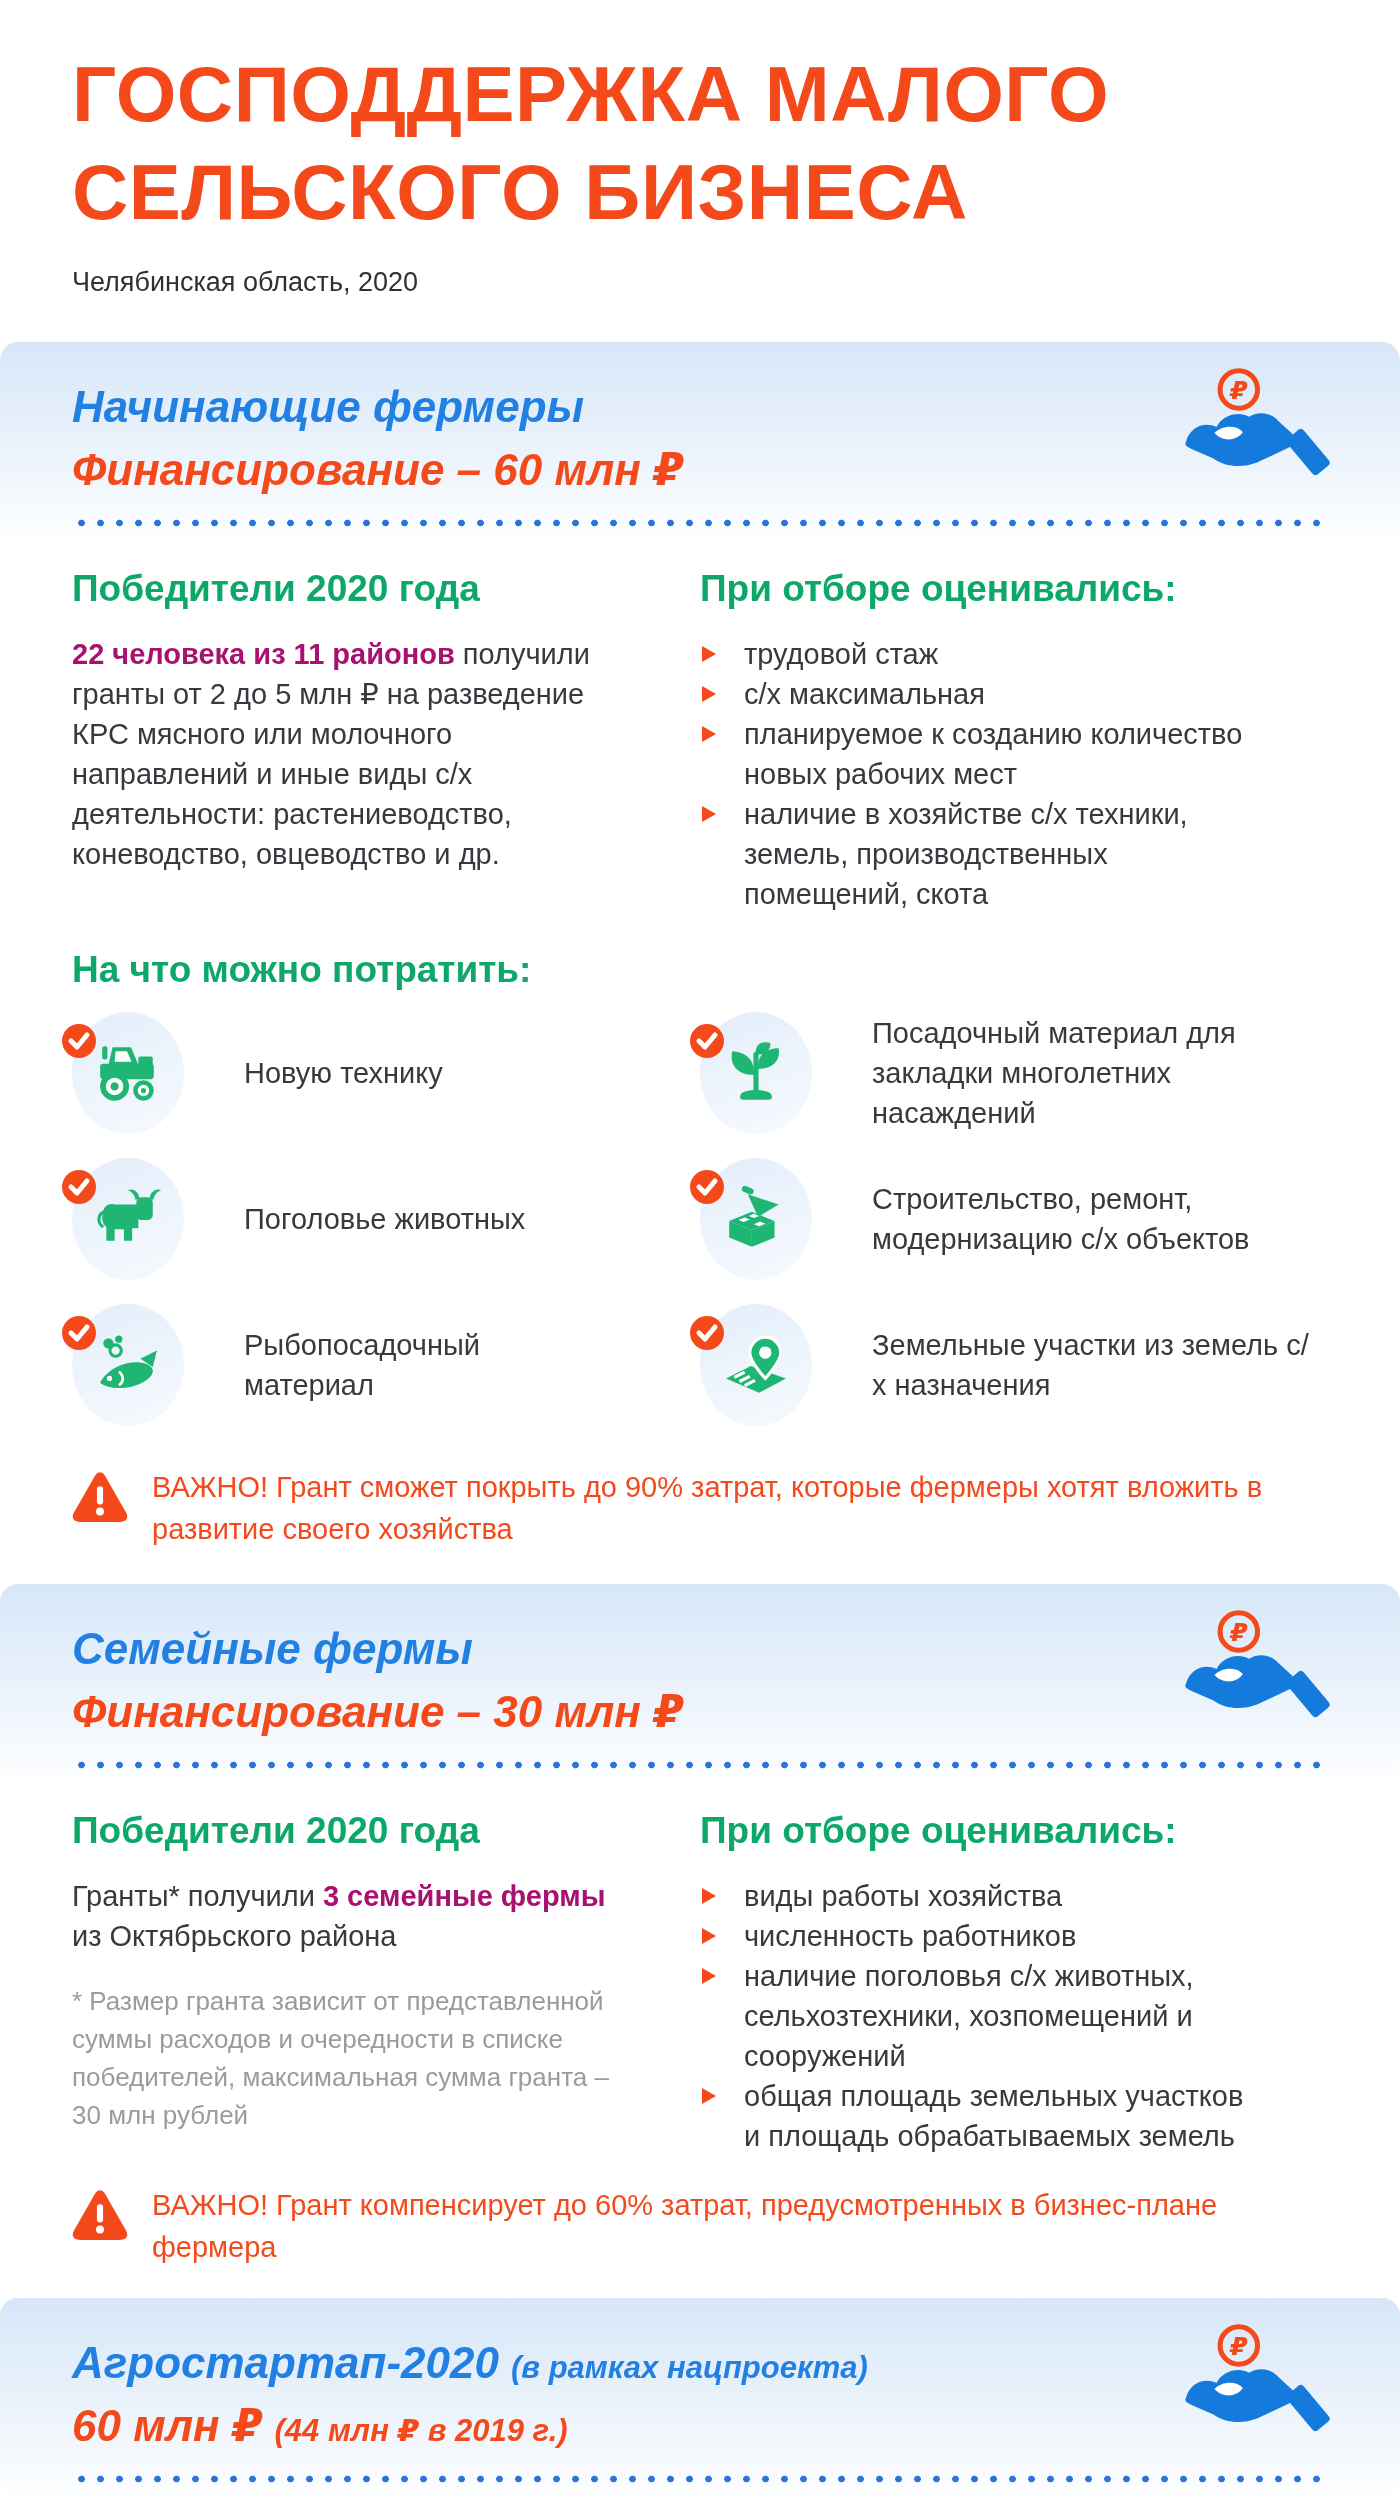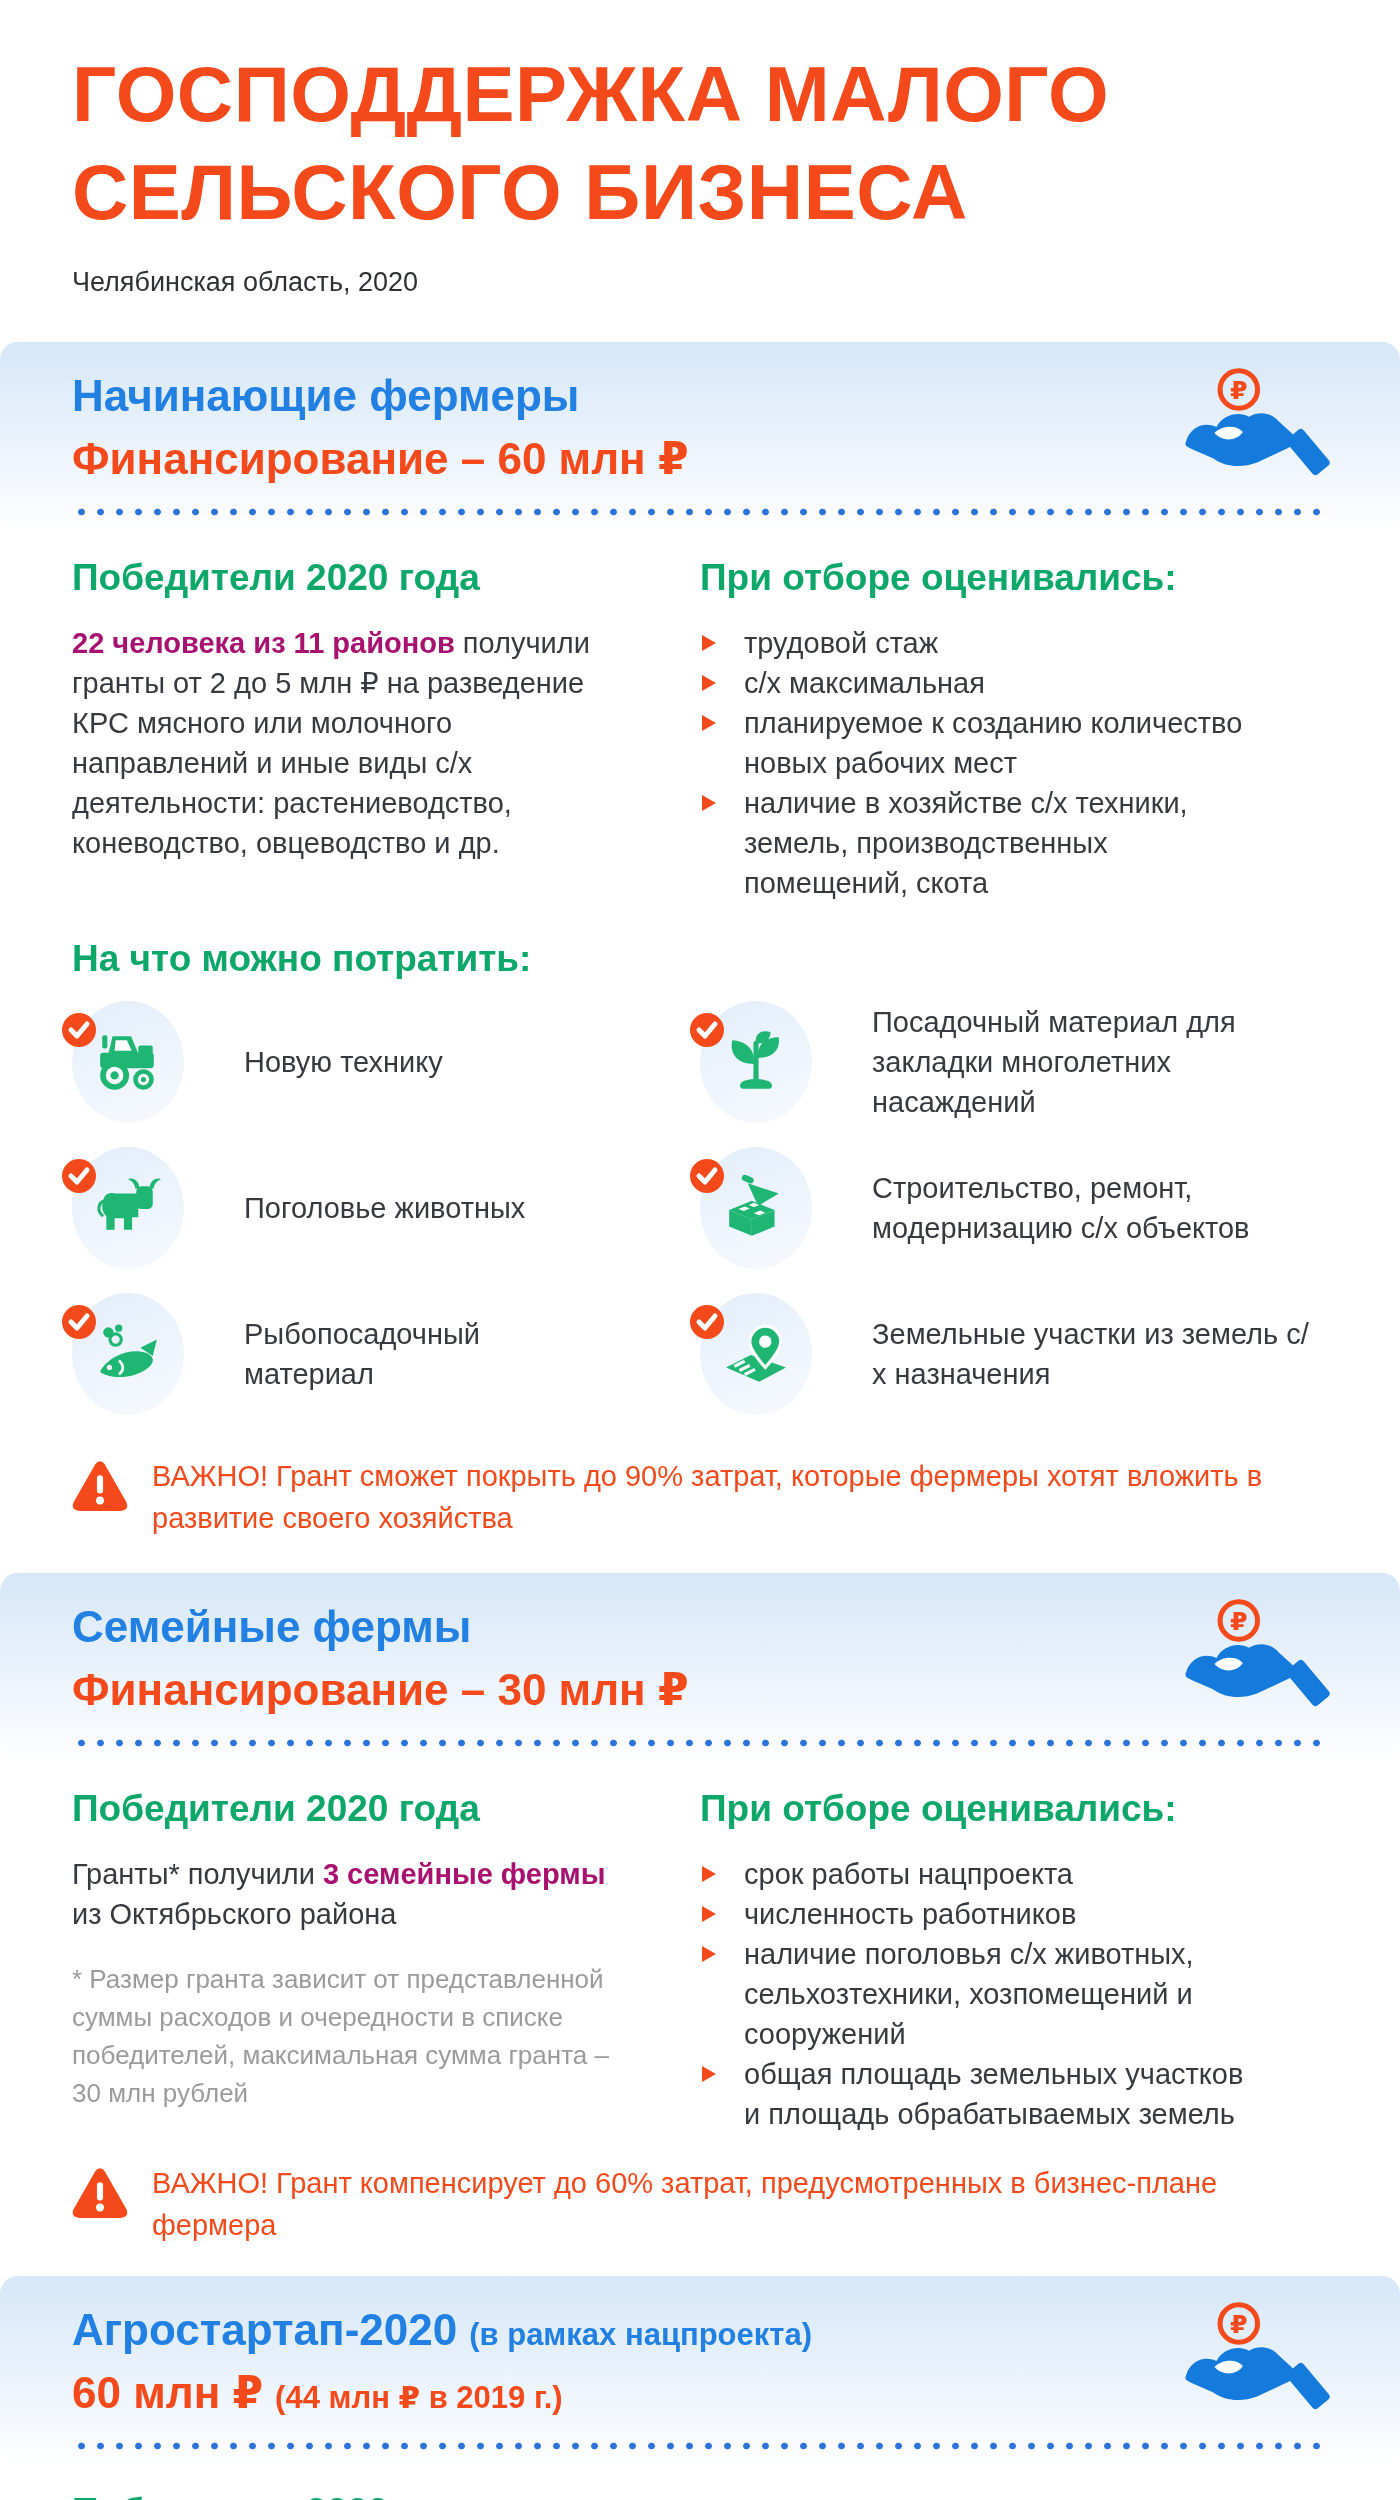--- a/index.html
+++ b/index.html
@@ -23,21 +23,22 @@
   .title{
     font-size:78px;line-height:1.25;font-weight:800;color:var(--orange);
     letter-spacing:.5px;
   }
   .subtitle{margin-top:26px;font-size:27px;color:#2f3034;}
 
   
   .panel{
     position:relative;margin-top:44px;border-radius:18px;
     background:linear-gradient(180deg,#D6E7F8 0%,#EAF2FB 52%,#FDFEFF 100%);
-    padding:32px 72px 12px;
+    padding:43px 72px 12px;
+    font-style:italic;
   }
   .panel-title{font-size:44px;font-weight:800;color:var(--blue);line-height:1;}
   .panel-title .note,.panel-funding .note{font-size:31px;margin-left:12px;}
   .panel-funding{font-size:44px;font-weight:800;color:var(--orange);line-height:1;margin-top:19px;}
   .dotted{
     height:8px;margin-top:27px;
     background-image:radial-gradient(circle,var(--dot-blue) 3px,rgba(44,116,218,0) 3.7px);
     background-size:19px 8px;background-repeat:repeat-x;background-position:0 50%;
   }
   .hand{position:absolute;right:70px;top:22px;width:152px;height:126px;}
@@ -305,21 +306,21 @@
     <div class="col-left">
       <div class="h-green">Победители 2020 года</div>
       <div class="para" style="max-width:545px;">
         <span>Гранты* получили </span><span class="lead">3 семейные фермы</span><span> из Октябрьского района</span>
       </div>
       <div class="footnote">* Размер гранта зависит от представленной суммы расходов и очередности в списке победителей, максимальная сумма гранта – 30 млн рублей</div>
     </div>
     <div class="col-right">
       <div class="h-green">При отборе оценивались:</div>
       <ul class="criteria">
-        <li>срок работы нацпроекта</li>
+        <li>виды работы хозяйства</li>
         <li>численность работников</li>
         <li>наличие поголовья с/х животных, сельхозтехники, хозпомещений и сооружений</li>
         <li>общая площадь земельных участков и площадь обрабатываемых земель</li>
       </ul>
     </div>
   </div>
 </div>
 
 <div class="warning" style="margin-top:28px;">
   <svg class="w-icon" viewBox="0 0 64 60">

